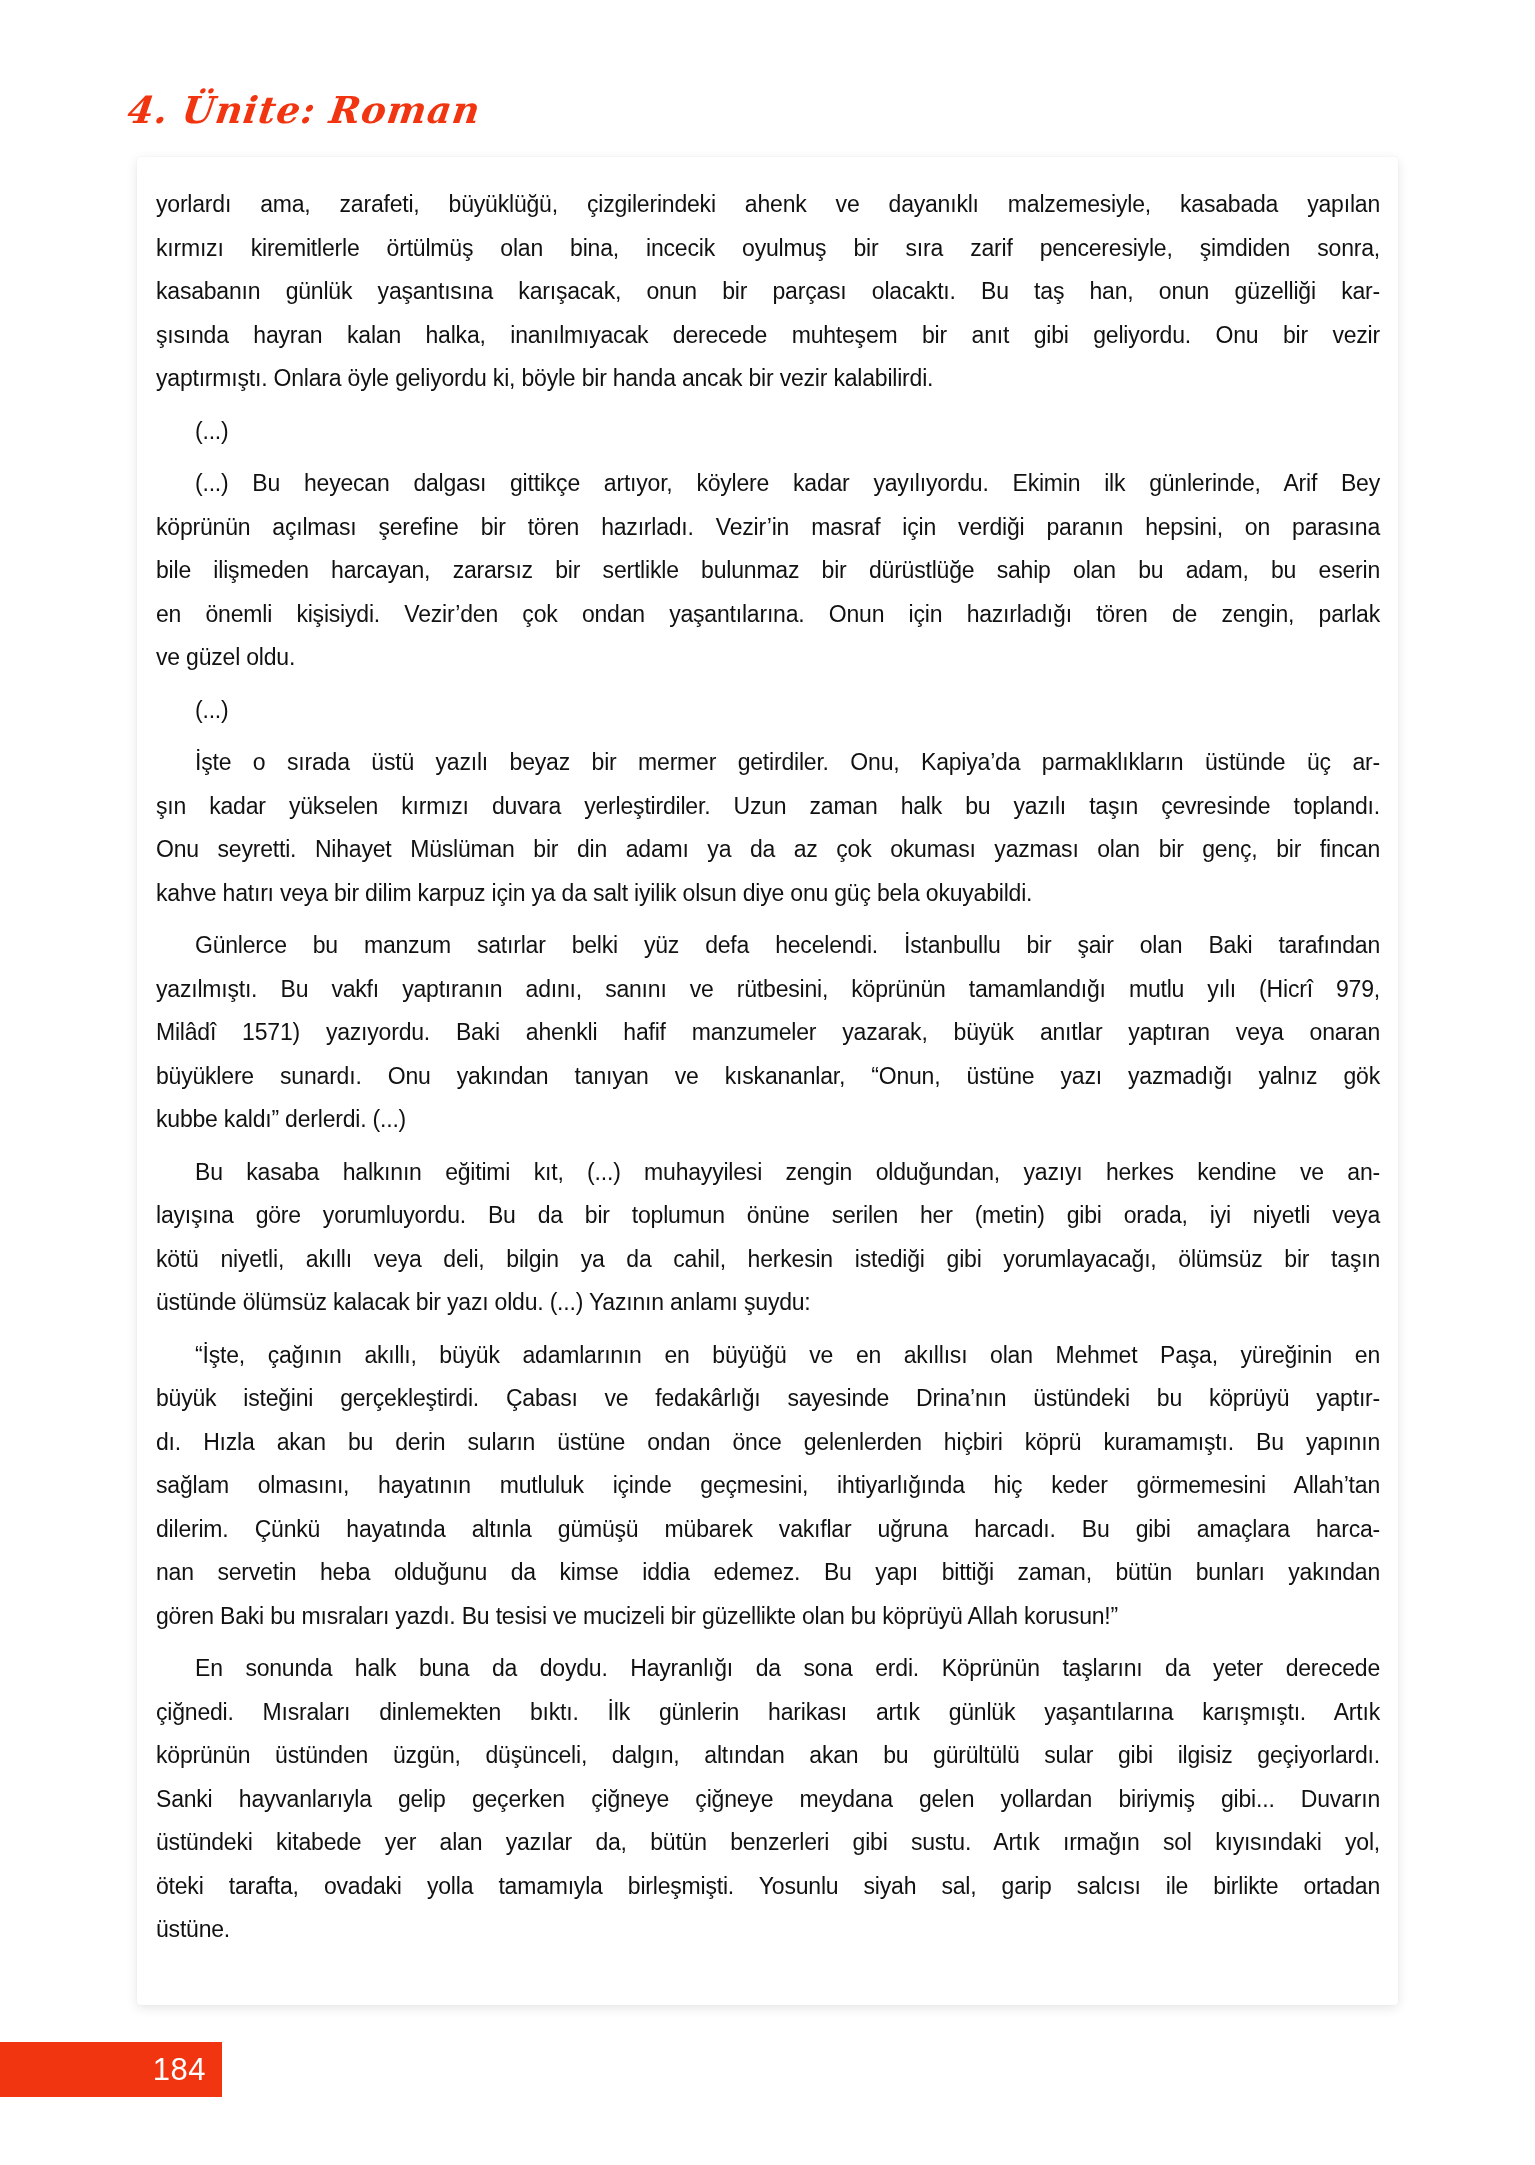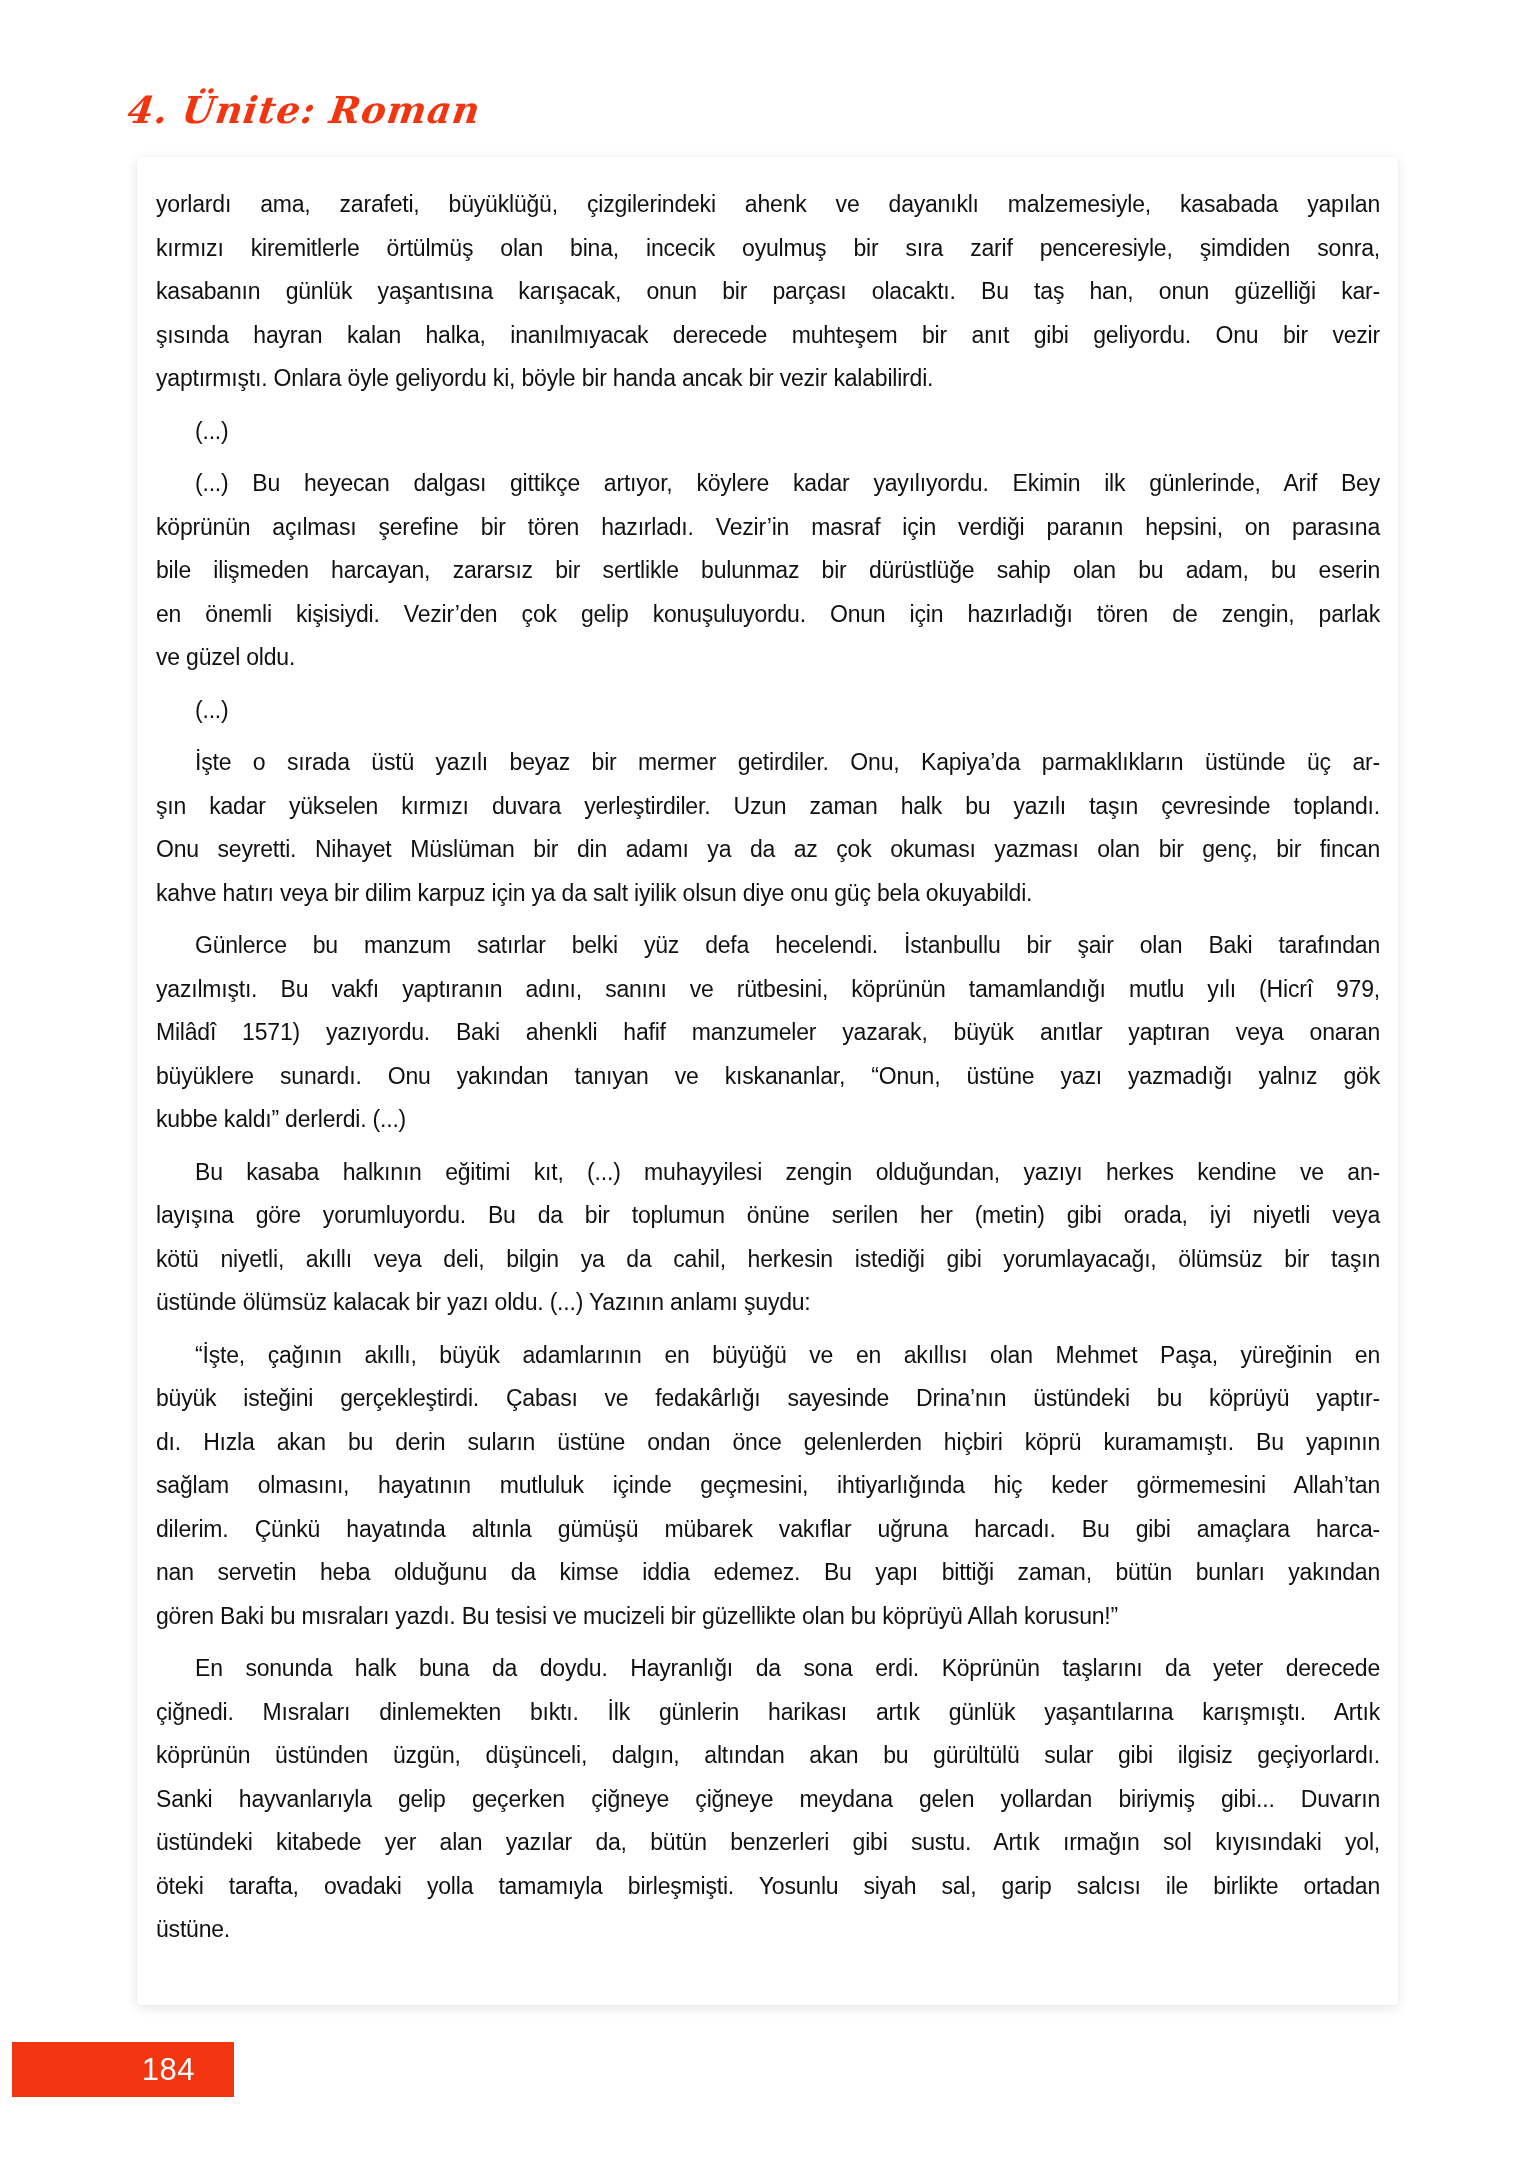--- a/index.html
+++ b/index.html
@@ -57,29 +57,29 @@
   }
   .line.last{
     text-align:left;
     text-align-last:left;
   }
   .line.first-indent{
     padding-left:39px;
   }
   .page-number-badge{
     position:absolute;
-    left:12px;
+    left:0;
     top:2042px;
     width:222px;
     height:55px;
     background:var(--accent);
     display:flex;
     align-items:center;
     justify-content:flex-end;
-    padding-right:39px;
+    padding-right:16px;
   }
   .page-number{
     color:var(--footer-text);
     font-size:31px;
     letter-spacing:0.5px;
   }
 </style>
 </head>
 <body>
 
@@ -94,21 +94,21 @@
         <div class="line">şısında hayran kalan halka, inanılmıyacak derecede muhteşem bir anıt gibi geliyordu. Onu bir vezir</div>
         <div class="line last">yaptırmıştı. Onlara öyle geliyordu ki, böyle bir handa ancak bir vezir kalabilirdi.</div>
       </div>
       <div class="paragraph">
         <div class="line last first-indent">(...)</div>
       </div>
       <div class="paragraph">
         <div class="line first-indent">(...) Bu heyecan dalgası gittikçe artıyor, köylere kadar yayılıyordu. Ekimin ilk günlerinde, Arif Bey</div>
         <div class="line">köprünün açılması şerefine bir tören hazırladı. Vezir’in masraf için verdiği paranın hepsini, on parasına</div>
         <div class="line">bile ilişmeden harcayan, zararsız bir sertlikle bulunmaz bir dürüstlüğe sahip olan bu adam, bu eserin</div>
-        <div class="line">en önemli kişisiydi. Vezir’den çok gelip konuşuluyordu. Onun için hazırladığı tören de zengin, parlak</div>
+        <div class="line">en önemli kişisiydi. Vezir’den çok ondan yaşantılarına. Onun için hazırladığı tören de zengin, parlak</div>
         <div class="line last">ve güzel oldu.</div>
       </div>
       <div class="paragraph">
         <div class="line last first-indent">(...)</div>
       </div>
       <div class="paragraph">
         <div class="line first-indent">İşte o sırada üstü yazılı beyaz bir mermer getirdiler. Onu, Kapiya’da parmaklıkların üstünde üç ar-</div>
         <div class="line">şın kadar yükselen kırmızı duvara yerleştirdiler. Uzun zaman halk bu yazılı taşın çevresinde toplandı.</div>
         <div class="line">Onu seyretti. Nihayet Müslüman bir din adamı ya da az çok okuması yazması olan bir genç, bir fincan</div>
         <div class="line last">kahve hatırı veya bir dilim karpuz için ya da salt iyilik olsun diye onu güç bela okuyabildi.</div>

